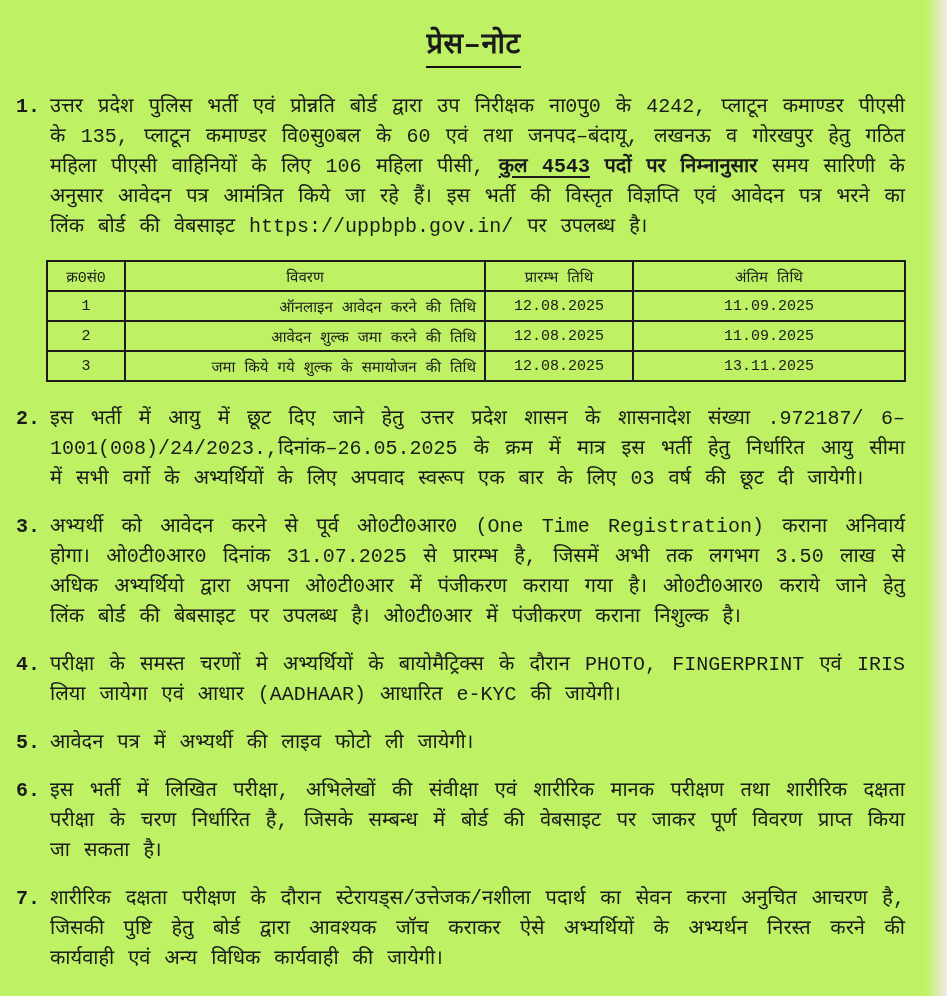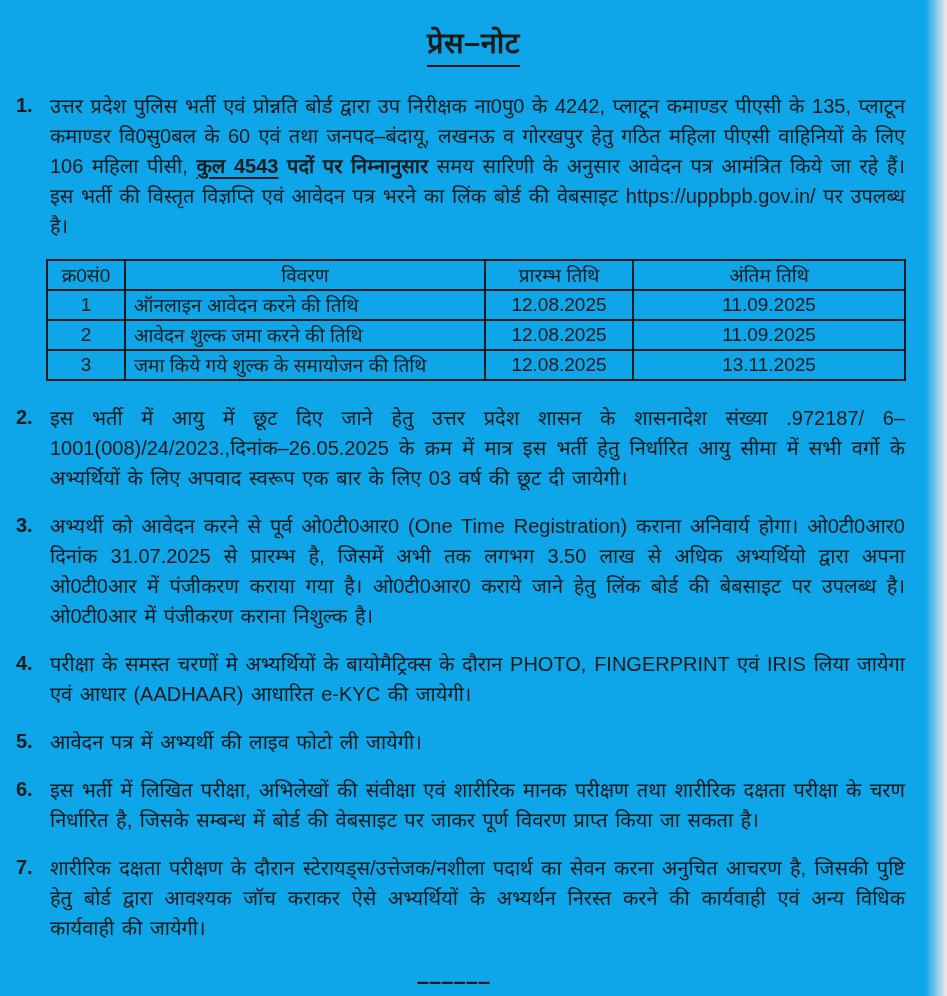--- a/index.html
+++ b/index.html
@@ -4,23 +4,23 @@
 <style>
   html, body {
     margin: 0;
     padding: 0;
     background: #ffffff;
   }
   .page {
     position: relative;
     width: 947px;
     height: 996px;
-    background: #0ea5e9;
+    background: #bef264;
     overflow: hidden;
-    font-family: Liberation Sans, sans-serif;
+    font-family: Liberation Mono, monospace;
     color: #1b1b1b;
     box-sizing: border-box;
   }
   .scan-edge {
     position: absolute;
     top: 0;
     right: 0;
     width: 22px;
     height: 100%;
     background: linear-gradient(to right, rgba(246,232,232,0), #f5e7e7);
@@ -62,38 +62,38 @@
     font-weight: bold;
     text-decoration: underline;
     text-decoration-thickness: 2px;
     text-underline-offset: 4px;
   }
   table.schedule {
     border-collapse: collapse;
     margin: 0 0 22px 46px;
     width: 858px;
     table-layout: fixed;
-    font-size: 19px;
+    font-size: 15px;
   }
   table.schedule th,
   table.schedule td {
     border: 2px solid #1c1c1c;
     padding: 1px 8px;
     height: 26px;
     font-weight: normal;
     overflow: hidden;
     white-space: nowrap;
   }
   table.schedule th { text-align: center; }
   .col-sno   { width: 78px; }
   .col-desc  { width: 360px; }
   .col-start { width: 148px; }
   .col-end   { width: 272px; }
   td.center { text-align: center; }
-  td.left   { text-align: left; }
+  td.left   { text-align: right; }
   .footer-dashes {
     margin-top: 26px;
     text-align: center;
     font-size: 22px;
     font-weight: bold;
     letter-spacing: 0px;
     transform: translateX(-20px);
   }
 </style>
 </head>

